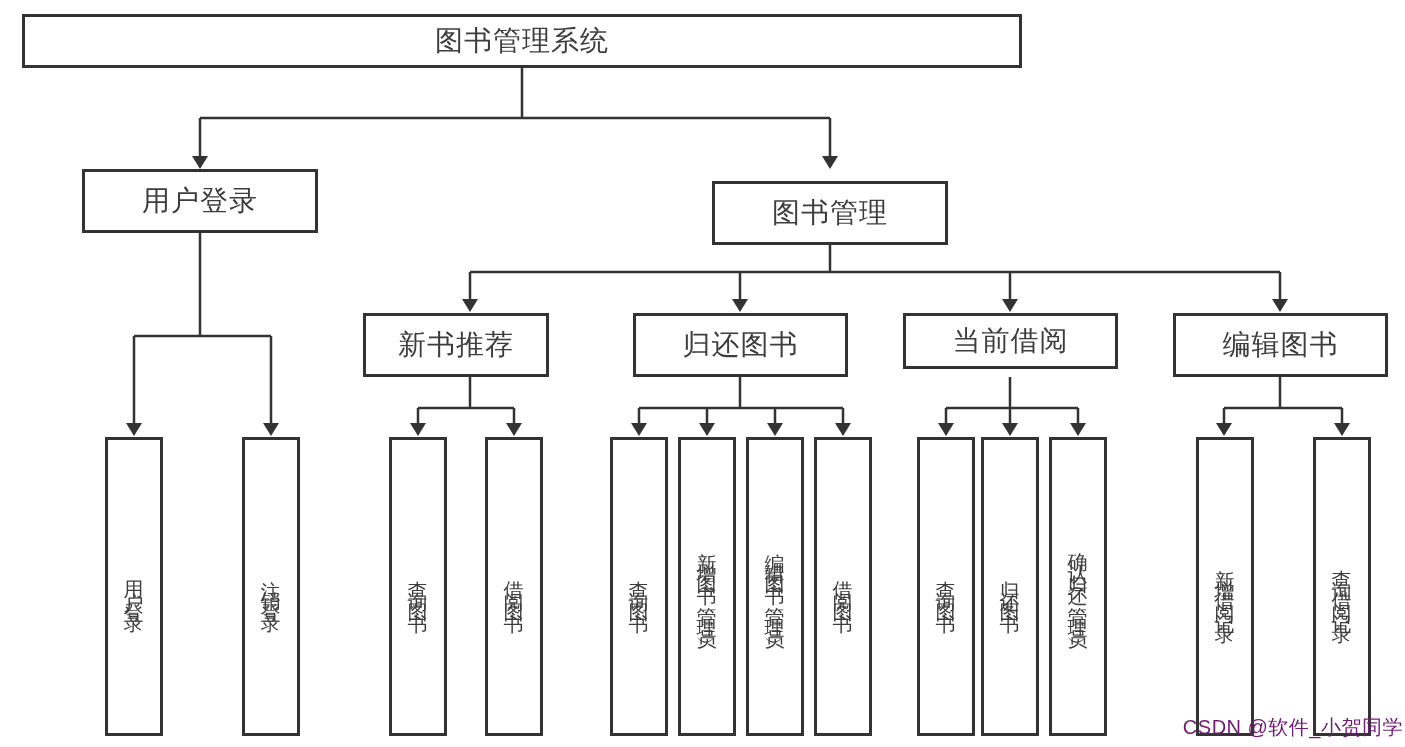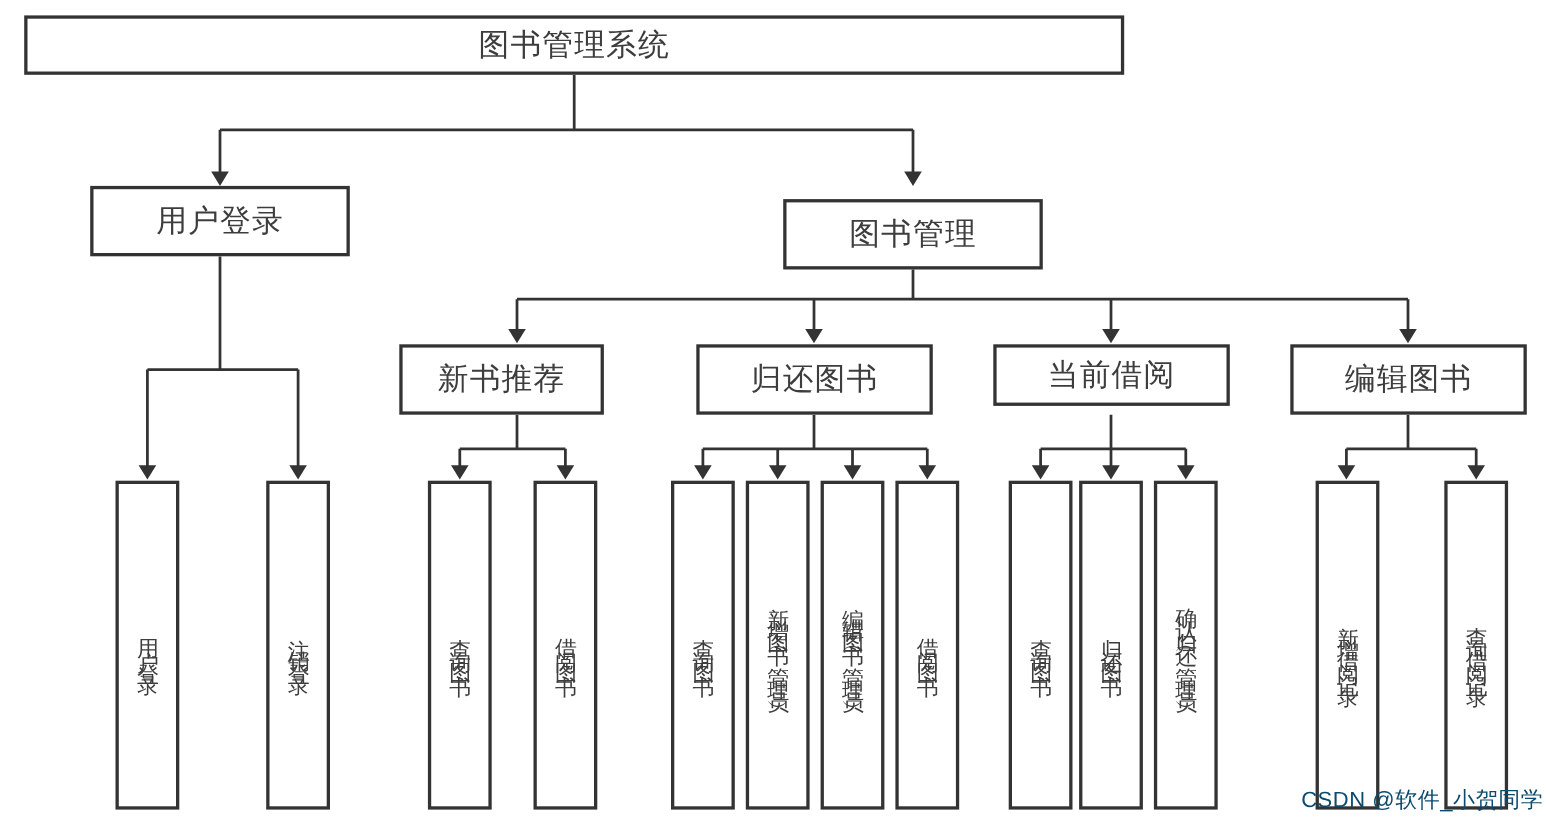--- a/index.html
+++ b/index.html
@@ -31,21 +31,21 @@
     text-orientation:mixed;
     font-size:20px;
     letter-spacing:11px;
     line-height:1;
   }
   .watermark{
     position:absolute;
     right:2px;
     top:714px;
     font-size:20px;
-    color:#0c4a6e;
+    color:#701a75;
     letter-spacing:0.5px;
     z-index:5;
     white-space:nowrap;
   }
   .lines{stroke:#333333;stroke-width:2.5;fill:none;}
   .arrows{fill:#333333;stroke:none;}
 </style>
 </head>
 <body>
 

